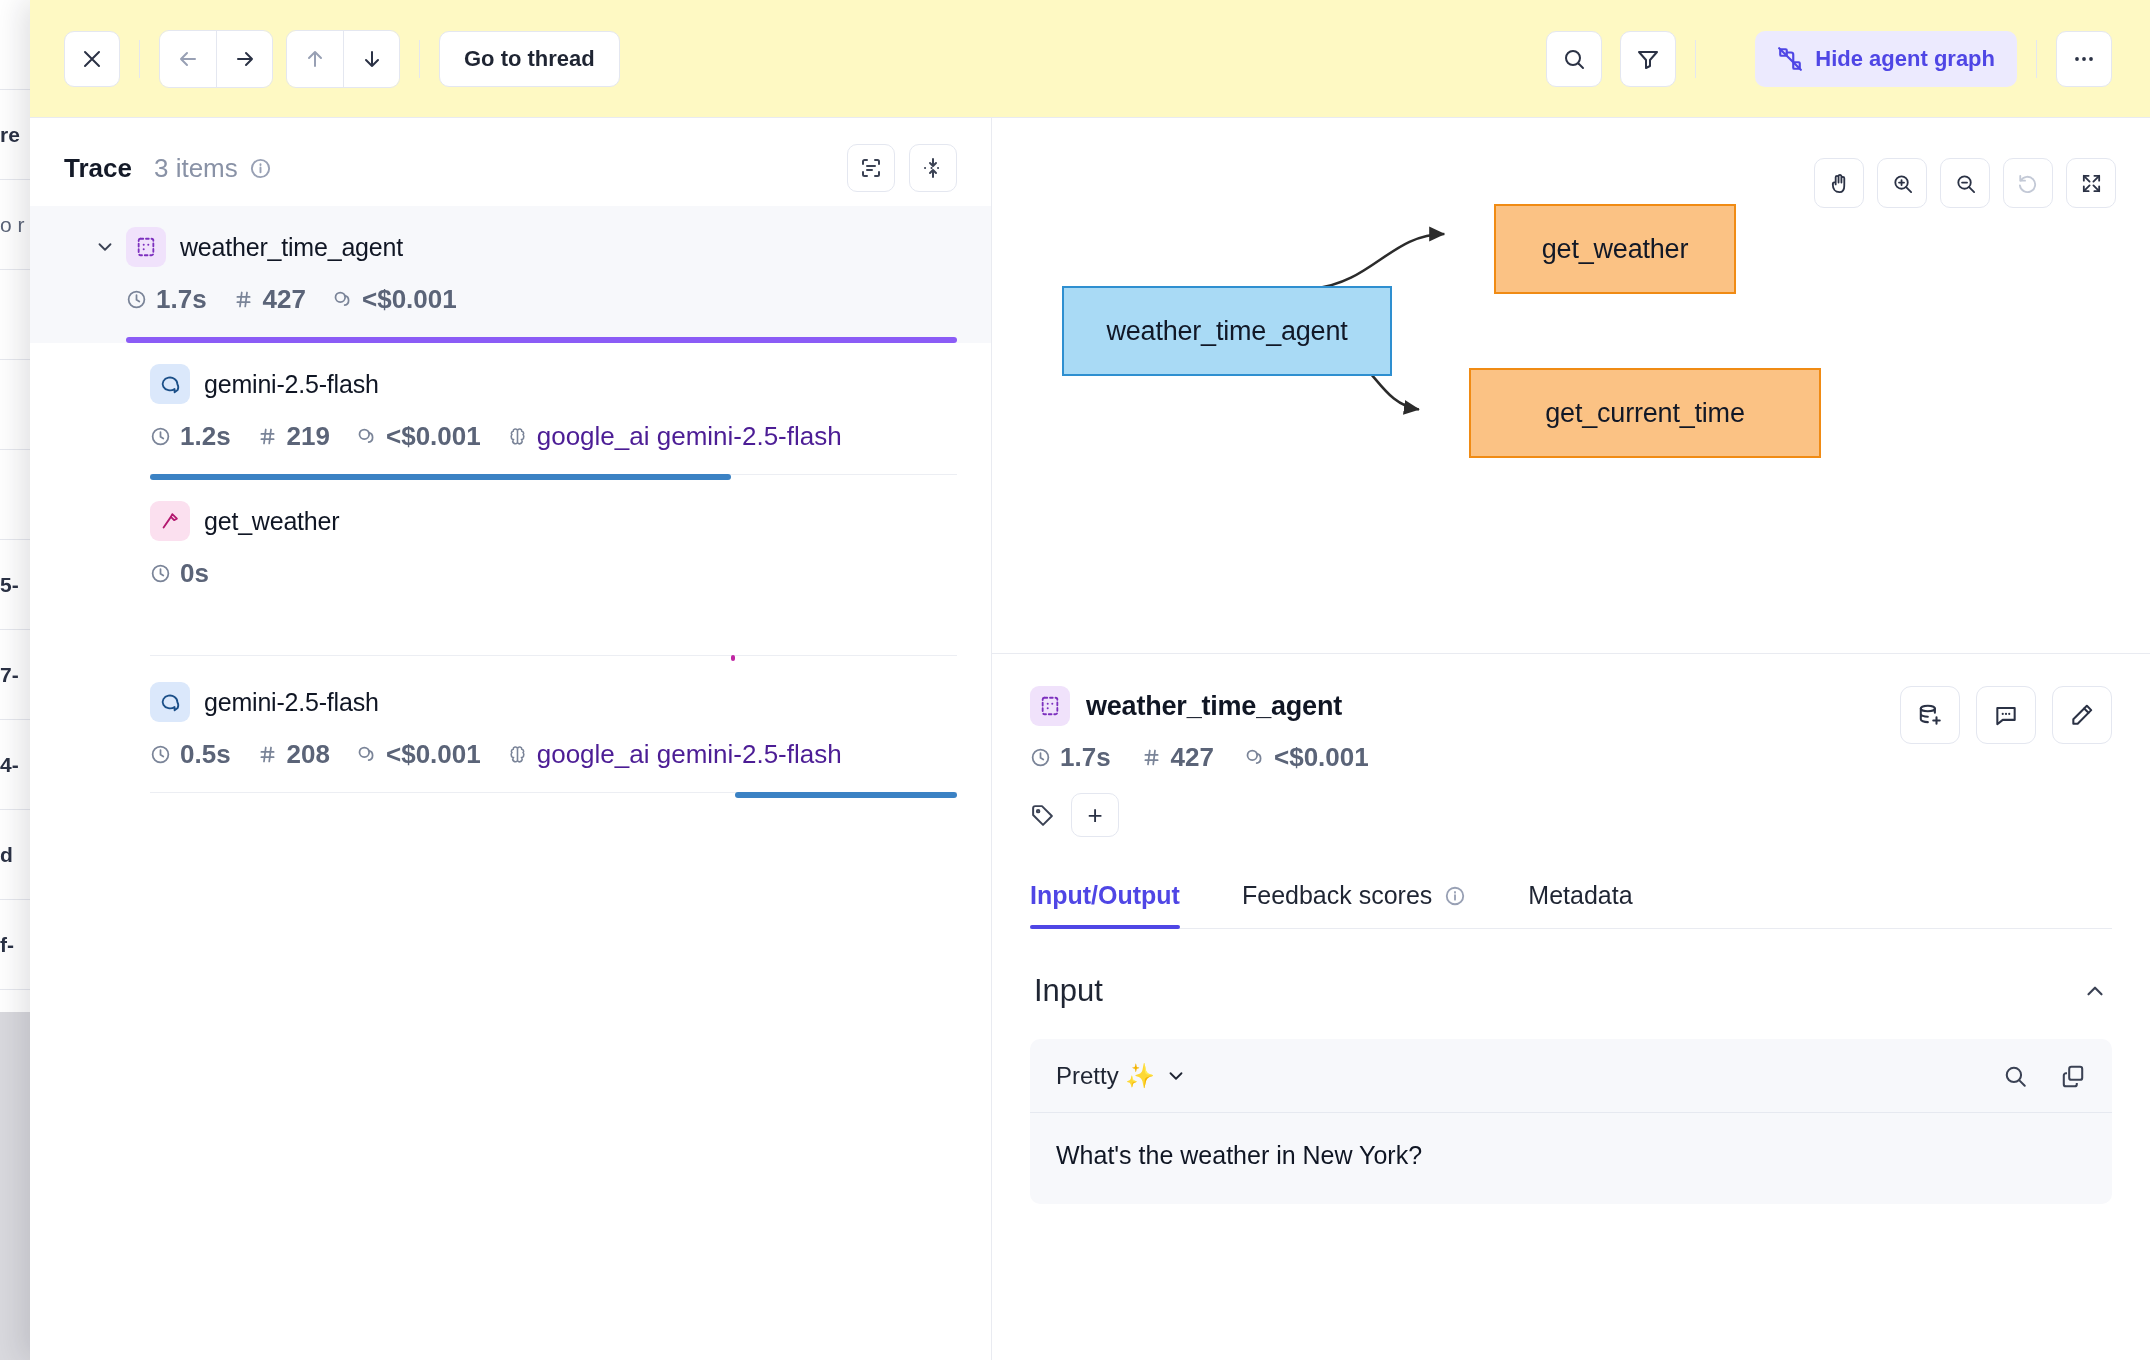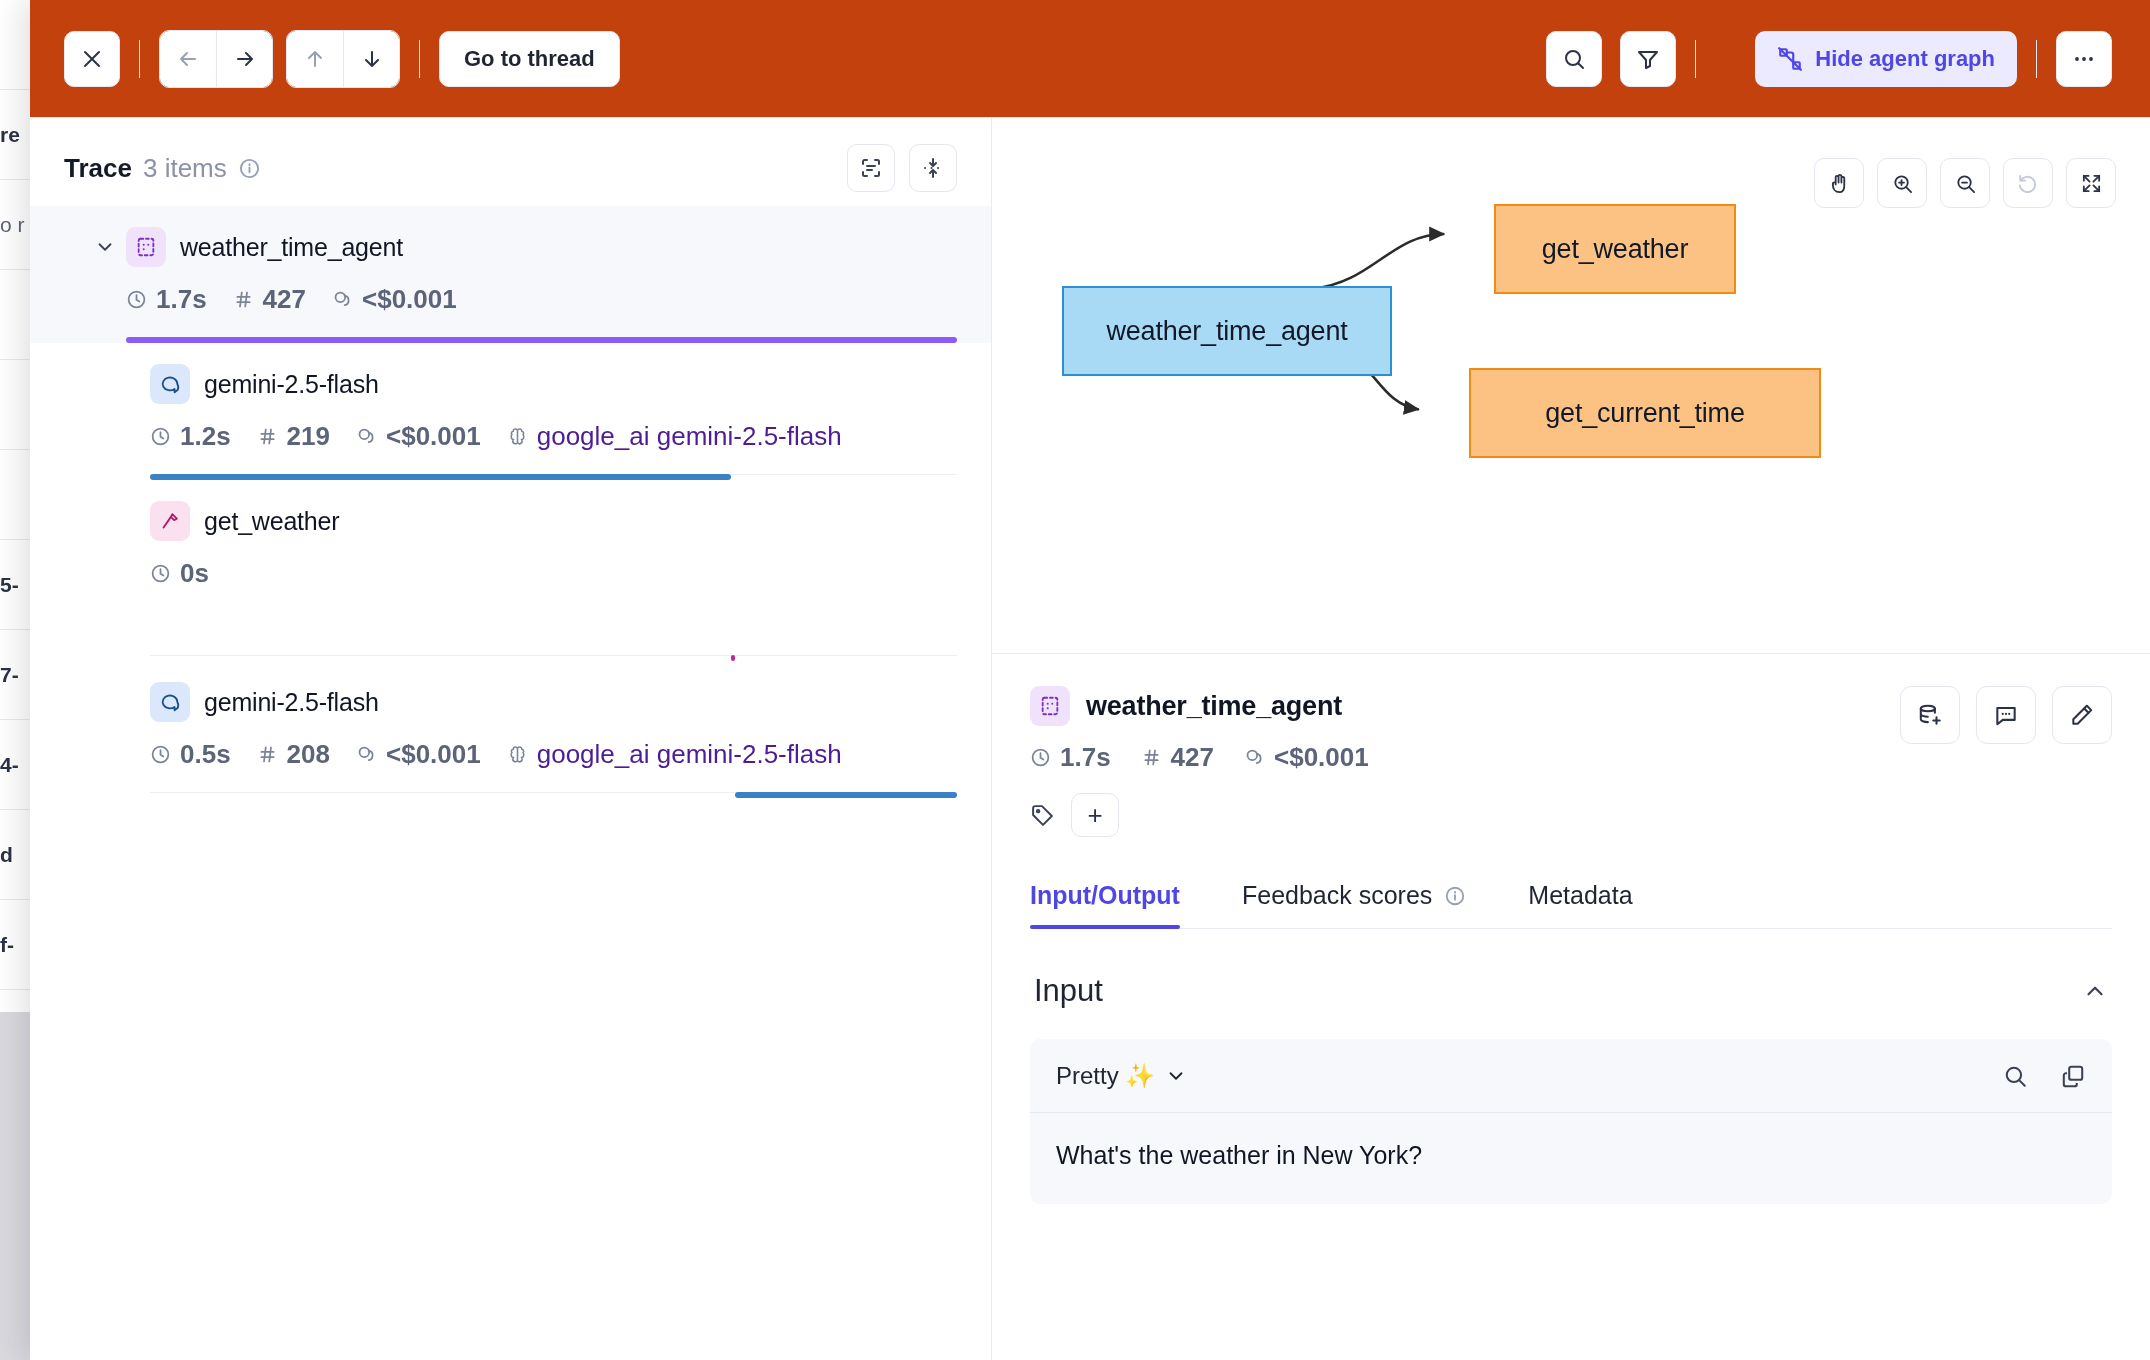--- a/index.html
+++ b/index.html
@@ -17,21 +17,21 @@
   .bg-row { height:90px; border-bottom:1px solid #e6e8ee; display:flex; align-items:center;
             padding-left:0px; font-size:21px; color:#2b3245; font-weight:600; white-space:nowrap; }
   .bg-row.plain { font-weight:400; color:#5b6478; }
 
   
   .drawer { position:absolute; left:30px; top:0; width:2120px; height:1360px;
             background:#ffffff; box-shadow:-8px 0 28px rgba(20,24,40,.13); }
 
   
   .toolbar { height:118px; display:flex; align-items:center; padding:0 38px 0 34px; gap:0;
-             border-bottom:1px solid #e9ebf1; background:#c2410c; }
+             border-bottom:1px solid #e9ebf1; background:#fef9c3; }
   .btn { border:1px solid #e4e7f0; background:#fff; border-radius:10px;
          display:flex; align-items:center; justify-content:center; color:#2b3245; cursor:pointer; }
   .btn-sq { width:56px; height:56px; }
   .divider-v { width:1px; height:38px; background:#e4e7f0; margin:0 19px; }
   .seg { display:flex; border:1px solid #e4e7f0; border-radius:10px; overflow:hidden; }
   .seg .sgbtn { width:56px; height:56px; display:flex; align-items:center; justify-content:center;
                 background:#fff; cursor:pointer; color:#2b3245; }
   .seg .sgbtn + .sgbtn { border-left:1px solid #e4e7f0; }
   .seg .sgbtn.dim { color:#98a0b4; }
   .btn-text { height:56px; padding:0 24px; font-size:22px; font-weight:600; color:#1f2533;
@@ -44,21 +44,21 @@
   .gap10 { width:13px; } .gap18{ width:18px;}
 
   
   .body { display:flex; height:1242px; }
   .left-pane { width:962px; border-right:1px solid #e9ebf1; background:#fff; position:relative; }
   .right-pane { flex:1; display:flex; flex-direction:column; background:#fff; }
 
   
   .trace-head { display:flex; align-items:center; padding:26px 34px 14px 34px; }
   .trace-title { font-size:26px; font-weight:700; color:#141a28; }
-  .trace-count { font-size:26px; color:#8992a6; margin-left:11px; font-weight:400; }
+  .trace-count { font-size:26px; color:#8992a6; margin-left:22px; font-weight:400; }
   .info-i { margin-left:11px; display:flex; align-items:center; color:#98a0b4; }
   .trace-head-actions { margin-left:auto; display:flex; gap:14px; }
   .btn-sm { width:48px; height:48px; border:1px solid #e4e7f0; border-radius:10px; background:#fff;
             display:flex; align-items:center; justify-content:center; color:#3b4254; cursor:pointer; }
 
   .row { position:relative; padding:18px 0 0 0; }
   .row-inner { padding-left:52px; }
   .row.selected { background:#f7f8fb; }
   .row-head { display:flex; align-items:center; gap:14px; height:46px; }
   .chev { position:absolute; left:64px; top:30px; color:#3b4254; cursor:pointer; }

